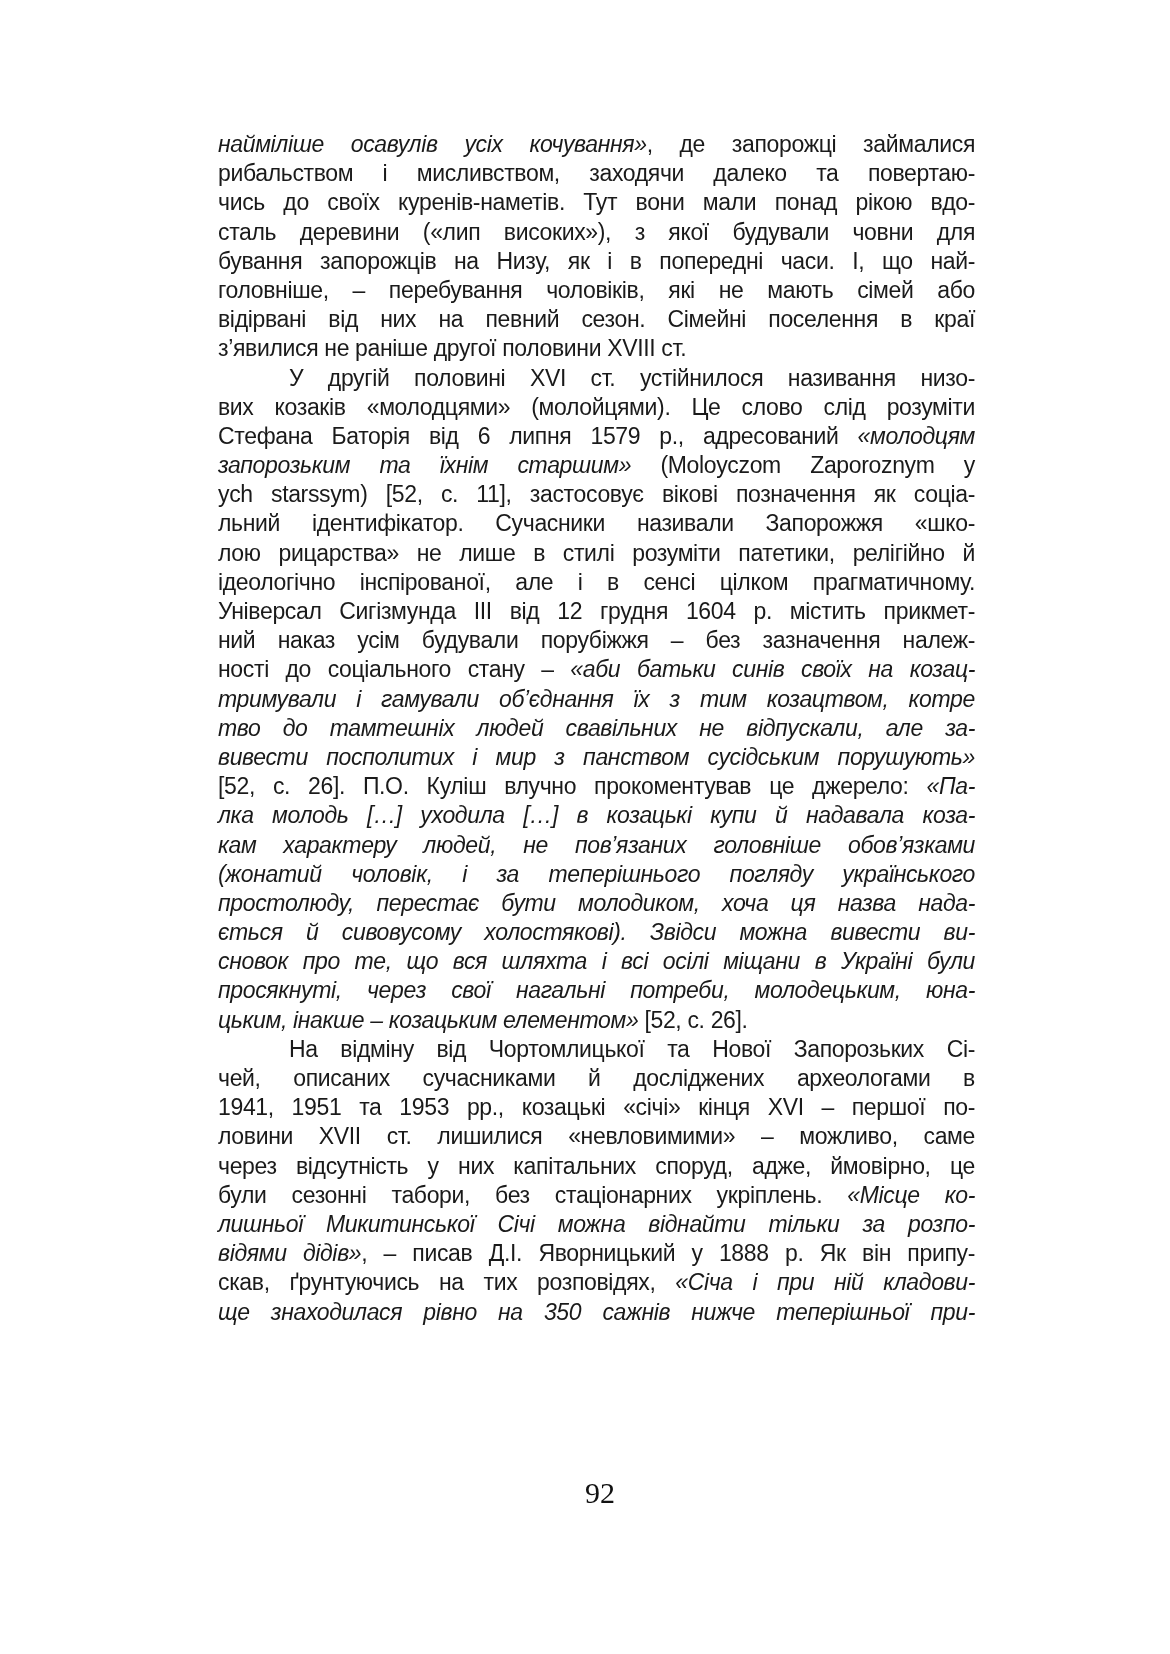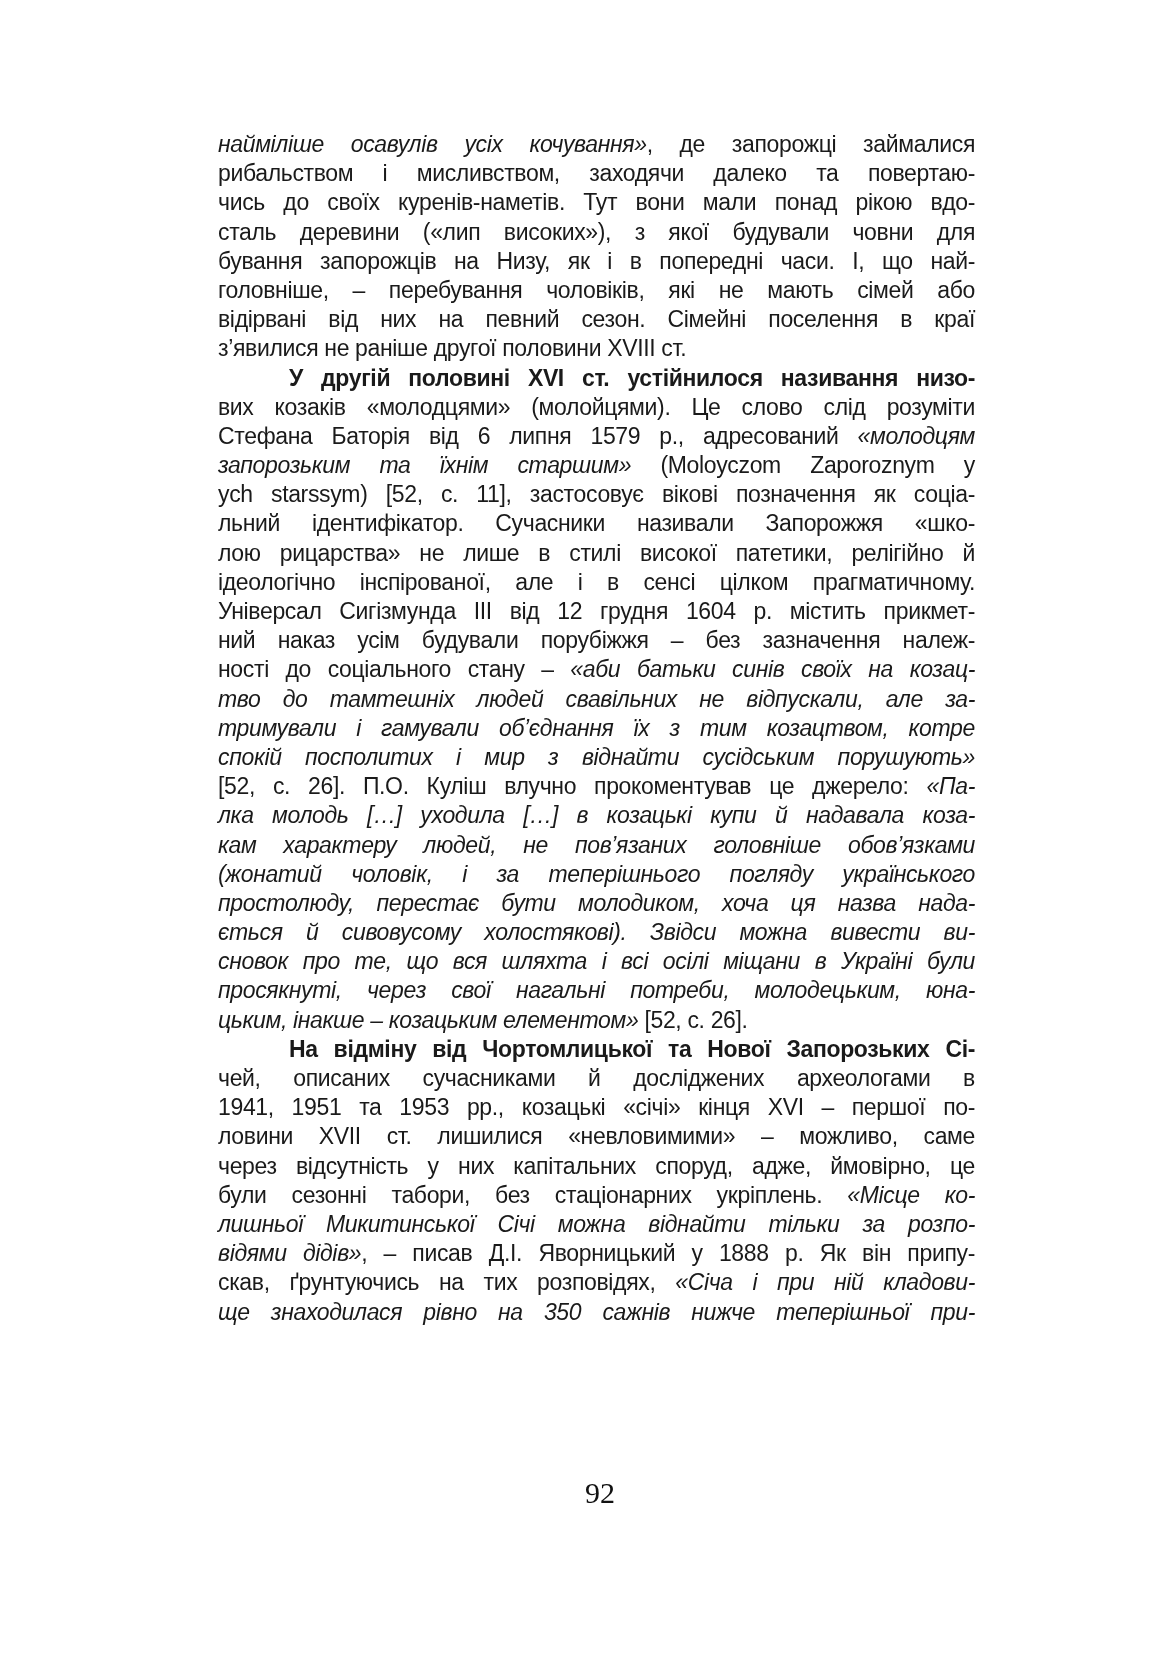--- a/index.html
+++ b/index.html
@@ -6,21 +6,21 @@
   body { width: 1170px; height: 1654px; position: relative; overflow: hidden; }
   .page { position: absolute; left: 15px; top: 0; width: 1170px; height: 1654px; background: #fff; }
   .text-block {
     position: absolute; left: 203px; top: 130px; width: 757px;
     font-family: "Liberation Sans", sans-serif;
     font-size: 23px; line-height: 29.2px; color: #1a1a1a;
     letter-spacing: -0.35px;
   }
   .line { display: block; height: 29.2px; white-space: nowrap; text-align: justify; text-align-last: justify; }
   .line.last { text-align-last: left; }
-  .line.indent { padding-left: 71px; font-weight: bold; }
+  .line.indent { padding-left: 71px; }
   .it { font-style: italic; }
   .page-number {
     position: absolute; left: 0; width: 1170px; top: 1476px; text-align: center;
     font-family: "Liberation Serif", serif; font-size: 30px; color: #111;
   }
 </style>
 </head>
 <body>
 
 <div class="page">
@@ -32,28 +32,28 @@
       <span class="line"><span>бування запорожців на Низу, як і в попередні часи. І, що най-</span></span>
       <span class="line"><span>головніше, – перебування чоловіків, які не мають сімей або</span></span>
       <span class="line"><span>відірвані від них на певний сезон. Сімейні поселення в краї</span></span>
       <span class="line last"><span>з’явилися не раніше другої половини XVIII ст.</span></span>
       <span class="line indent"><span>У другій половині XVI ст. устійнилося називання низо-</span></span>
       <span class="line"><span>вих козаків «молодцями» (молойцями). Це слово слід розуміти</span></span>
       <span class="line"><span>Стефана Баторія від 6 липня 1579 р., адресований </span><span class="it">«молодцям</span></span>
       <span class="line"><span class="it">запорозьким та їхнім старшим»</span><span> (Moloyczom Zaporoznym y</span></span>
       <span class="line"><span>ych starssym) [52, с. 11], застосовує вікові позначення як соціа-</span></span>
       <span class="line"><span>льний ідентифікатор. Сучасники називали Запорожжя «шко-</span></span>
-      <span class="line"><span>лою рицарства» не лише в стилі високої патетики, релігійно й</span></span>
+      <span class="line"><span>лою рицарства» не лише в стилі розуміти патетики, релігійно й</span></span>
       <span class="line"><span>ідеологічно інспірованої, але і в сенсі цілком прагматичному.</span></span>
       <span class="line"><span>Універсал Сигізмунда III від 12 грудня 1604 р. містить прикмет-</span></span>
       <span class="line"><span>ний наказ усім будували порубіжжя – без зазначення належ-</span></span>
       <span class="line"><span>ності до соціального стану – </span><span class="it">«аби батьки синів своїх на козац-</span></span>
+      <span class="line"><span class="it">тримували і гамували об’єднання їх з тим козацтвом, котре</span></span>
       <span class="line"><span class="it">тво до тамтешніх людей свавільних не відпускали, але за-</span></span>
-      <span class="line"><span class="it">тримували і гамували об’єднання їх з тим козацтвом, котре</span></span>
-      <span class="line"><span class="it">спокій посполитих і мир з віднайти сусідським порушують»</span></span>
+      <span class="line"><span class="it">вивести посполитих і мир з панством сусідським порушують»</span></span>
       <span class="line"><span>[52, с. 26]. П.О. Куліш влучно прокоментував це джерело: </span><span class="it">«Па-</span></span>
       <span class="line"><span class="it">лка молодь […] уходила […] в козацькі купи й надавала коза-</span></span>
       <span class="line"><span class="it">кам характеру людей, не пов’язаних головніше обов’язками</span></span>
       <span class="line"><span class="it">(жонатий чоловік, і за теперішнього погляду українського</span></span>
       <span class="line"><span class="it">простолюду, перестає бути молодиком, хоча ця назва нада-</span></span>
       <span class="line"><span class="it">ється й сивовусому холостякові). Звідси можна вивести ви-</span></span>
       <span class="line"><span class="it">сновок про те, що вся шляхта і всі осілі міщани в Україні були</span></span>
       <span class="line"><span class="it">просякнуті, через свої нагальні потреби, молодецьким, юна-</span></span>
       <span class="line last"><span class="it">цьким, інакше – козацьким елементом»</span><span> [52, с. 26].</span></span>
       <span class="line indent"><span>На відміну від Чортомлицької та Нової Запорозьких Сі-</span></span>

